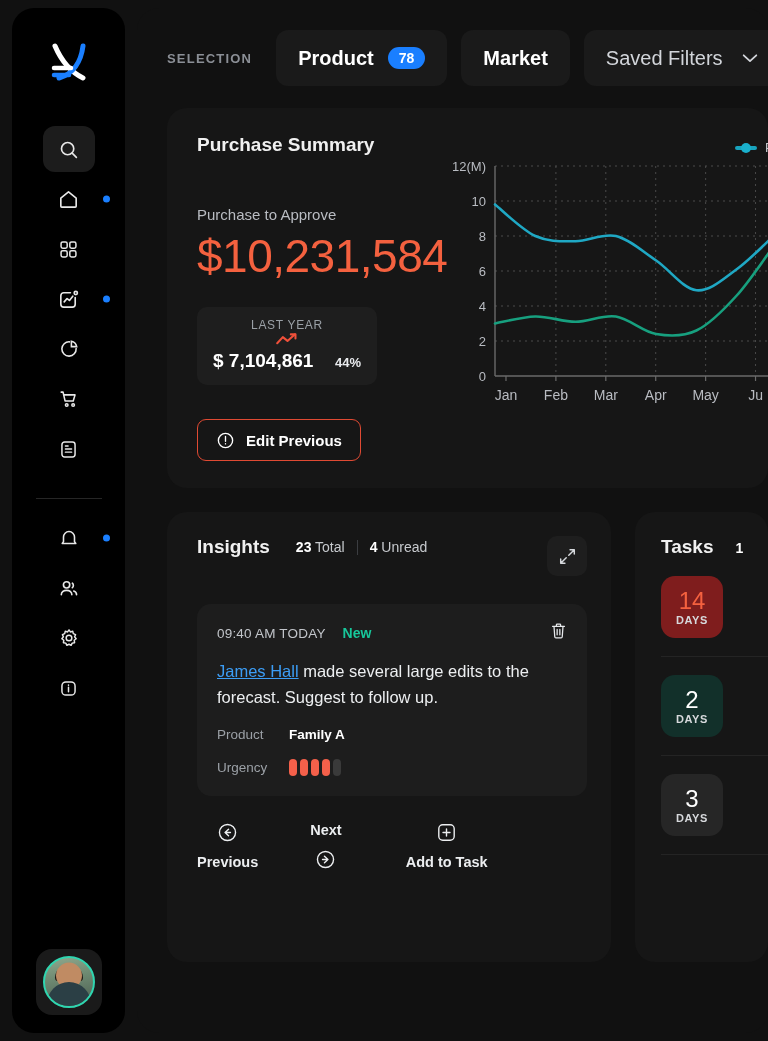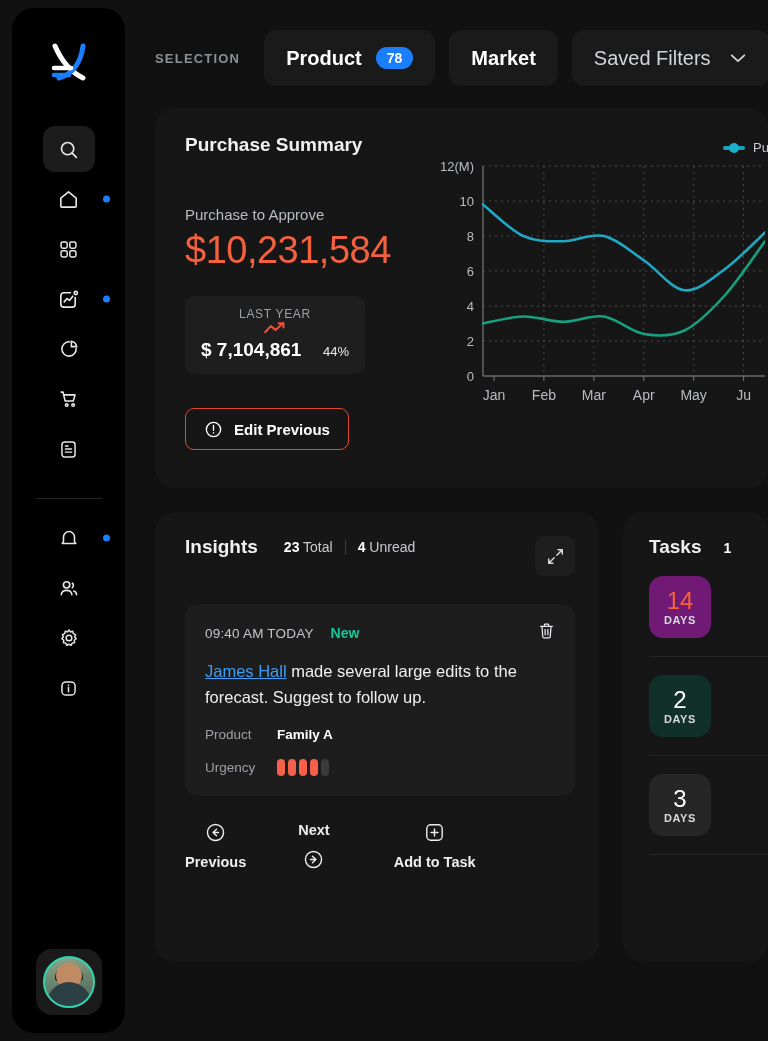--- a/index.html
+++ b/index.html
@@ -8,20 +8,21 @@
     background: #0d0d0d;
     font-family: "Liberation Sans", sans-serif;
     overflow: hidden;
   }
   .app {
     position: relative;
     width: 768px; height: 1041px;
     background: #111111;
     display: flex;
     padding: 8px 0 8px 12px;
+    gap: 12px;
   }
 
   
   .sidebar {
     width: 113px;
     flex: 0 0 113px;
     background: #000000;
     border-radius: 22px;
     display: flex;
     flex-direction: column;
@@ -158,36 +159,36 @@
     padding: 26px 0 0 30px;
     overflow: hidden;
   }
   .summary-left { width: 250px; flex: 0 0 250px; }
   .panel-title {
     font-size: 19px; font-weight: 700; color: #f0f0f0;
     margin-bottom: 50px;
   }
   .kpi-label { font-size: 15px; color: #b9bcc2; margin-bottom: 6px; }
   .kpi-value {
-    font-size: 38px; font-weight: 400; color: #f4613f;
+    font-size: 46px; font-weight: 400; color: #f4613f;
     letter-spacing: -0.5px;
     margin-bottom: 24px;
   }
   .lastyear {
     background: #1e1e1e;
     border-radius: 10px;
     padding: 11px 16px 13px 16px;
     width: 180px;
     margin-bottom: 34px;
   }
   .ly-top { display: flex; align-items: center; justify-content: space-between; flex-direction: column; }
   .ly-label { font-size: 12px; letter-spacing: 0.7px; color: #9aa0a6; font-weight: 500; }
   .ly-bottom { display: flex; align-items: baseline; justify-content: space-between; margin-top: 3px; }
   .ly-value { font-size: 19px; font-weight: 700; color: #ffffff; }
-  .ly-pct { font-size: 13px; font-weight: 400; color: #e9ebee; }
+  .ly-pct { font-size: 13px; font-weight: 700; color: #e9ebee; }
   .edit-btn {
     border: 1.5px solid #e04a33;
     border-radius: 9px;
     height: 42px;
     width: 164px;
     display: flex; align-items: center; justify-content: center;
     gap: 11px;
     color: #ffffff;
     font-size: 15px;
     font-weight: 700;
@@ -283,21 +284,21 @@
   .tasks-count { font-size: 14px; color: #ffffff; font-weight: 700; }
   .task-row { margin-top: 18px; }
   .task-tile {
     width: 62px; height: 62px;
     border-radius: 14px;
     display: flex; flex-direction: column;
     align-items: center; justify-content: center;
   }
   .task-tile .num { font-size: 24px; font-weight: 400; line-height: 1.05; }
   .task-tile .unit { font-size: 11px; letter-spacing: 0.6px; font-weight: 600; }
-  .tile-red { background: #701a75; }
+  .tile-red { background: #7f1d1d; }
   .tile-red .num { color: #f4613f; }
   .tile-red .unit { color: #d7d9dc; }
   .tile-green { background: #12302a; }
   .tile-green .num { color: #ffffff; }
   .tile-green .unit { color: #d7d9dc; }
   .tile-gray { background: #262626; }
   .tile-gray .num { color: #ffffff; }
   .tile-gray .unit { color: #d7d9dc; }
   .task-sep { height: 1px; background: #242424; margin: 18px 0 0 0; }
 </style>

